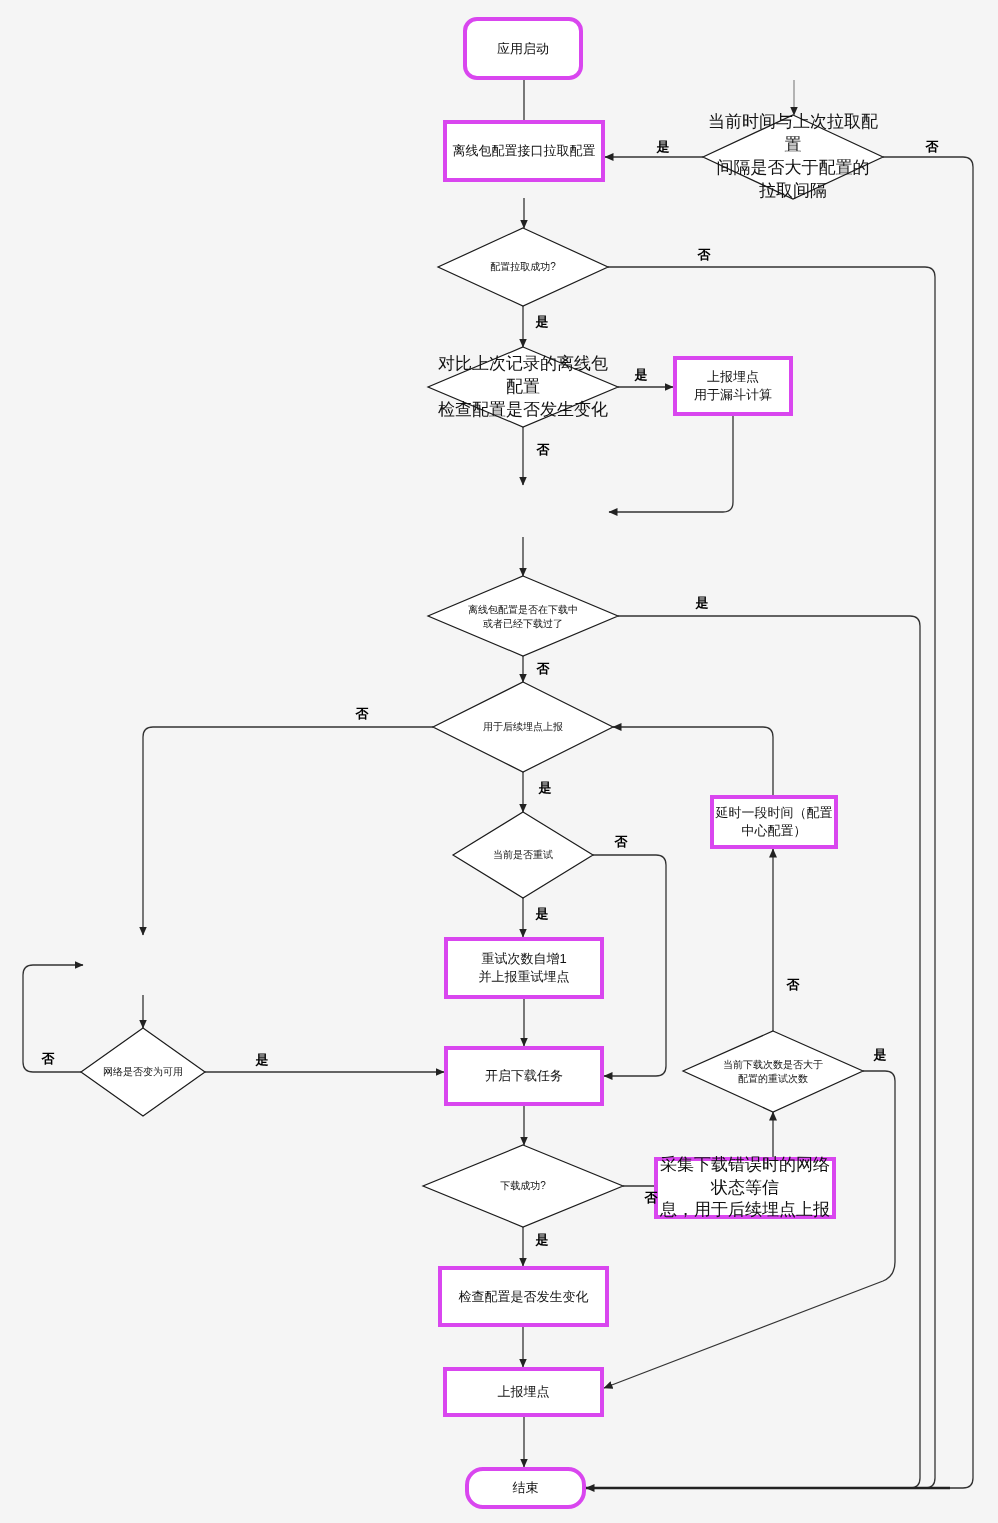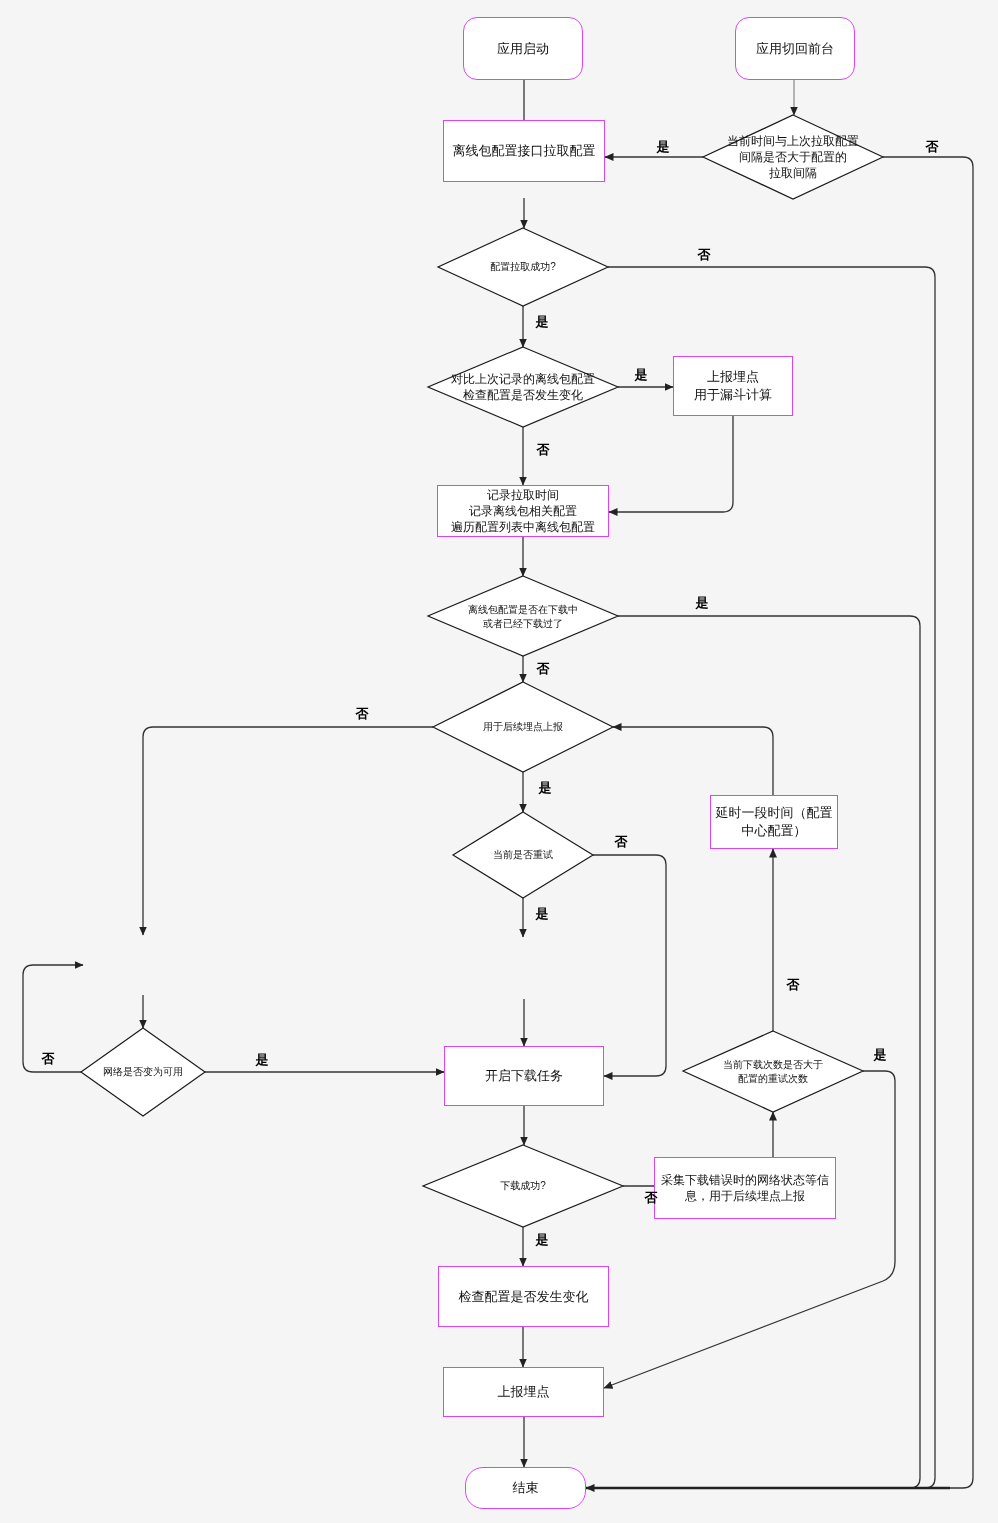--- a/index.html
+++ b/index.html
@@ -3,29 +3,29 @@
 <meta charset="utf-8">
 <style>
   html,body{margin:0;padding:0;background:#f5f5f5;}
   .canvas{position:relative;width:998px;height:1523px;background:#f5f5f5;
           font-family:"Liberation Sans","DejaVu Sans",sans-serif;color:#111;overflow:hidden;}
   svg.layer{position:absolute;left:0;top:0;width:998px;height:1523px;}
   path.edge{fill:none;stroke:#333;stroke-width:1.3px;}
   path.edge.gray{stroke:#8f8f8f;}
   path.edge.thick{stroke-width:2.4px;stroke:#222;}
   polygon.diamond{fill:#fff;stroke:#1c1c1c;stroke-width:1.2px;}
-  .node{position:absolute;box-sizing:border-box;background:#fff;border:1px solid #d946ef;
+  .node{position:absolute;box-sizing:border-box;background:#fff;border:4px solid #d946ef;
         display:flex;align-items:center;justify-content:center;text-align:center;
         font-size:13px;line-height:1.35;}
   .terminator{border-radius:14px;}
   .nlabel,.dlabel{white-space:pre-line;}
   .dlabel{position:absolute;transform:translate(-50%,-50%);text-align:center;
           font-size:10px;line-height:1.35;}
   .elabel{position:absolute;transform:translate(-50%,-50%);font-size:13px;font-weight:700;color:#000;}
-  .small{font-size:12px;}
+  .small{font-size:17px;}
 </style>
 </head>
 <body>
 
 <div class="canvas">
 
   <svg class="layer">
     <defs>
       <marker id="arr" markerWidth="10" markerHeight="9" refX="8.5" refY="4" orient="auto" markerUnits="userSpaceOnUse">
         <path d="M0,0 L9,4 L0,8 z" fill="#222"></path>
@@ -71,38 +71,34 @@
     <polygon class="diamond" points="523,682 613,727 523,772 433,727"></polygon>
     <polygon class="diamond" points="523,812 593,855 523,898 453,855"></polygon>
     <polygon class="diamond" points="143,1028 205,1072 143,1116 81,1072"></polygon>
     <polygon class="diamond" points="773,1031 863,1071 773,1112 683,1071"></polygon>
     <polygon class="diamond" points="523,1145 623,1186 523,1227 423,1186"></polygon>
   </svg>
 
   <div class="node terminator" style="left:463px;top:17px;width:120px;height:63px">
     <span class="nlabel">应用启动</span>
   </div>
-  <div class="node terminator" style="left:735px;top:17px;width:120px;height:63px">
-    <span class="nlabel">应用切回前台</span>
-  </div>
   <div class="node" style="left:443px;top:120px;width:162px;height:62px">
     <span class="nlabel">离线包配置接口拉取配置</span>
   </div>
   <div class="node" style="left:673px;top:356px;width:120px;height:60px">
     <span class="nlabel">上报埋点
 用于漏斗计算</span>
   </div>
-  <div class="node small" style="left:437px;top:485px;width:172px;height:52px">
-    <span class="nlabel">记录拉取时间
-记录离线包相关配置
-遍历配置列表中离线包配置</span>
-  </div>
   <div class="node" style="left:710px;top:795px;width:128px;height:54px">
     <span class="nlabel">延时一段时间（配置
 中心配置）</span>
+  </div>
+  <div class="node" style="left:444px;top:937px;width:160px;height:62px">
+    <span class="nlabel">重试次数自增1
+并上报重试埋点</span>
   </div>
   <div class="node" style="left:444px;top:1046px;width:160px;height:60px">
     <span class="nlabel">开启下载任务</span>
   </div>
   <div class="node small" style="left:654px;top:1157px;width:182px;height:62px">
     <span class="nlabel">采集下载错误时的网络状态等信
 息，用于后续埋点上报</span>
   </div>
   <div class="node" style="left:438px;top:1266px;width:171px;height:61px">
     <span class="nlabel">检查配置是否发生变化</span>

